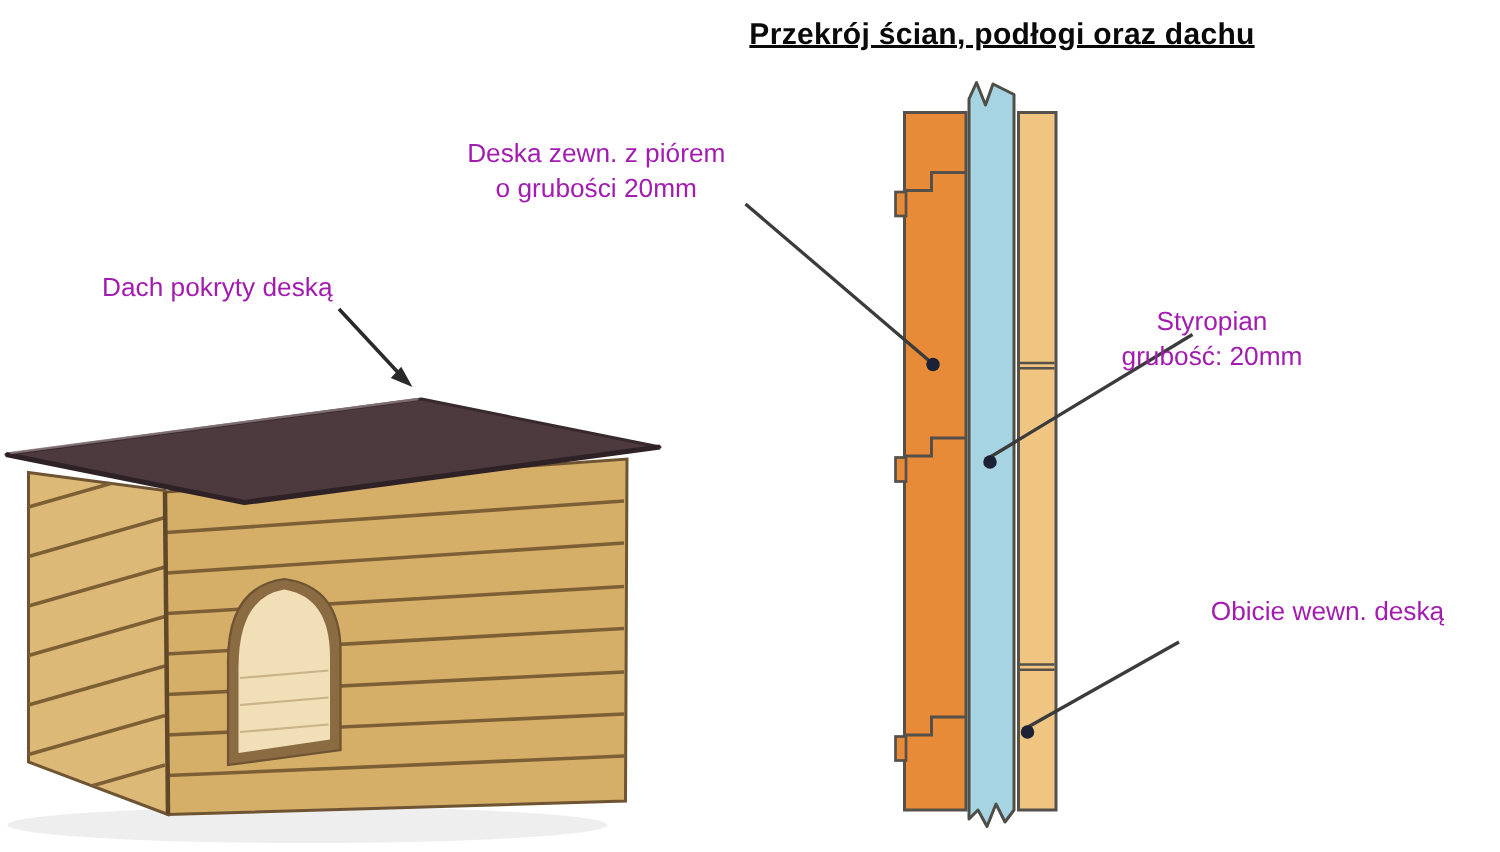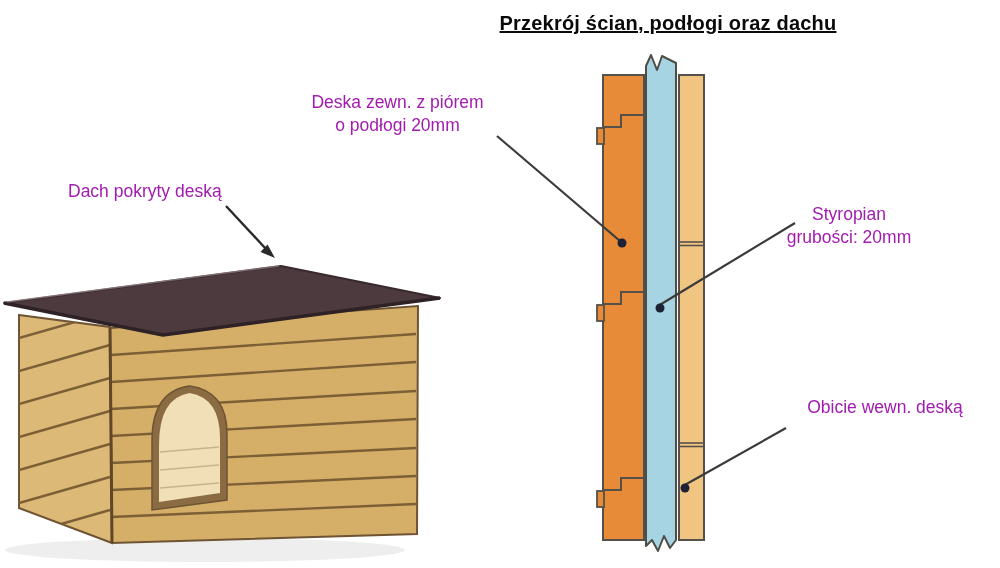--- a/index.html
+++ b/index.html
@@ -135,25 +135,25 @@
   </svg>
 
   <div id="title">Przekrój ścian, podłogi oraz dachu</div>
 
   <div class="lbl" style="left:68px; top:180px;">
     <span class="ln">Dach pokryty deską</span>
   </div>
 
   <div class="lbl center" style="left:295px; top:91px; width:205px;">
     <span class="ln">Deska zewn. z piórem</span>
-    <span class="ln">o podłogi 20mm</span>
+    <span class="ln">o grubości 20mm</span>
   </div>
 
-  <div class="lbl center" style="left:773px; top:203px; width:152px;">
+  <div class="lbl center" style="left:732px; top:203px; width:152px;">
     <span class="ln">Styropian</span>
-    <span class="ln">grubości: 20mm</span>
+    <span class="ln">grubość: 20mm</span>
   </div>
 
   <div class="lbl center" style="left:795px; top:396px; width:180px;text-align:center;">
     <span class="ln">Obicie wewn. deską</span>
   </div>
 
 </div>
 
 </body></html>

